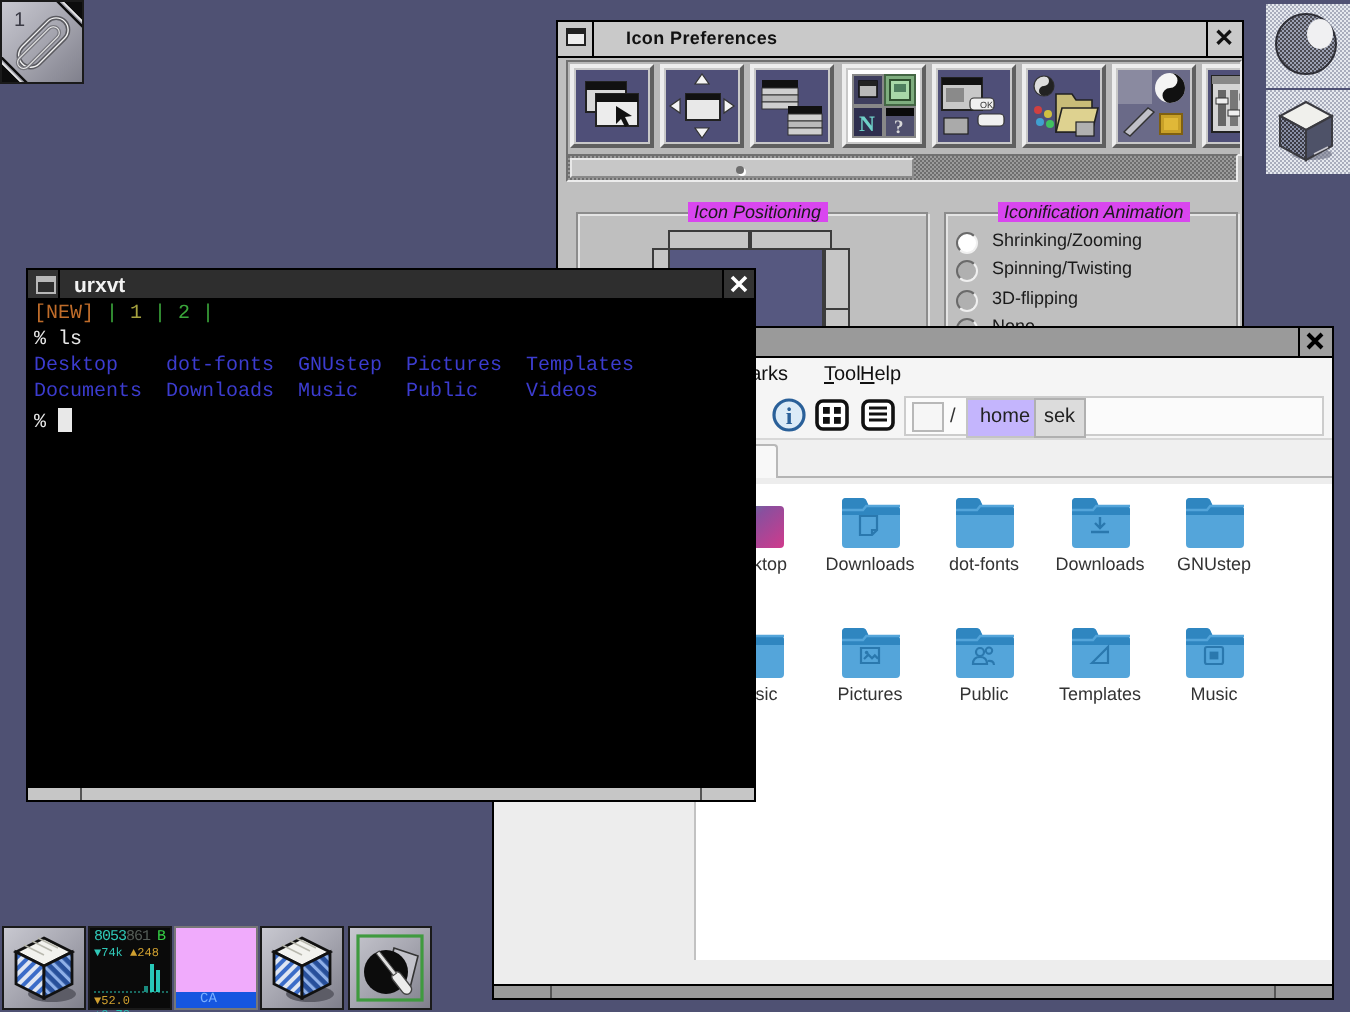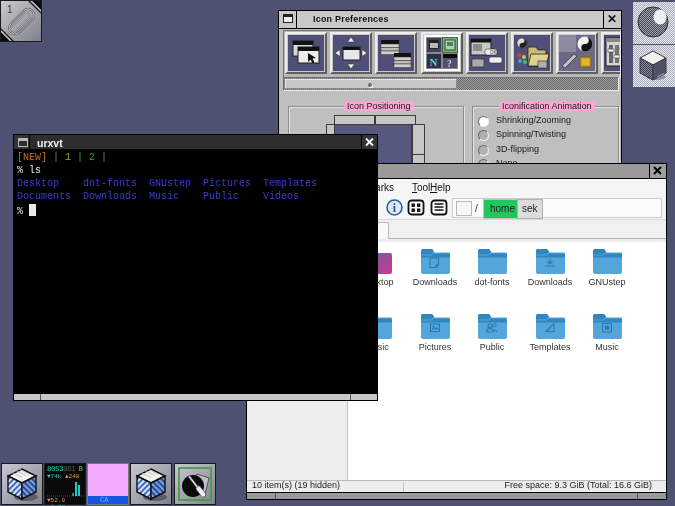--- a/index.html
+++ b/index.html
@@ -34,21 +34,21 @@
       border-top:1px solid #707070;border-left:1px solid #707070;
       border-bottom:1px solid #ececec;border-right:1px solid #ececec;box-sizing:border-box;
       background:conic-gradient(#9b9b9b 25%,#6e6e6e 0 50%,#9b9b9b 0 75%,#6e6e6e 0) 0 0/2px 2px;}
   #wp-thumb{position:absolute;left:1px;top:1px;width:172px;height:10px;background:#c7c7c7;
       border-top:1px solid #e8e8e8;border-left:1px solid #e8e8e8;
       border-bottom:1px solid #8a8a8a;border-right:1px solid #8a8a8a;box-sizing:border-box;}
   #wp-knob{position:absolute;left:82px;top:3px;width:4px;height:4px;border-radius:50%;
       background:#6e6e6e;box-shadow:1px 1px 0 #fff;}
   
   .gframe{position:absolute;border:1px solid #8c8c8c;box-shadow:inset 1px 1px 0 #e4e4e4, 1px 1px 0 #e4e4e4;}
-  .gtitle{position:absolute;top:-6px;background:#f9a8d4;padding:0 3px;font-size:9px;color:#1a1a1a;}
+  .gtitle{position:absolute;top:-6px;background:#d946ef;padding:0 3px;font-size:9px;color:#1a1a1a;font-style:italic;}
   
   .radio{position:absolute;width:11px;height:11px;border-radius:50%;background:#b0b0b0;
      border-top:1px solid #6a6a6a;border-left:1px solid #6a6a6a;
      border-bottom:1px solid #f0f0f0;border-right:1px solid #f0f0f0;box-sizing:border-box;}
   .radio.on{background:#fff;}
   .rlbl{position:absolute;font-size:9px;color:#1a1a1a;}
   
   .posbox{position:absolute;background:#c6c6c6;border:1px solid #3c3c3c;box-sizing:border-box;}
   
   #fm{left:246px;top:163px;width:421px;height:335px;background:#ededed;border:1px solid #000;box-sizing:border-box;}
@@ -260,21 +260,21 @@
     </svg>
 
     <svg class="abs" style="left:183px;top:2px;" width="18" height="17">
       <rect x="1.5" y="1.5" width="15" height="14" rx="3" fill="#fff" stroke="#111" stroke-width="1.8"></rect>
       <path d="M4.5 5h9M4.5 8h9M4.5 11h9" stroke="#111" stroke-width="1.6"></path>
     </svg>
 
     <div class="abs" style="left:205px;top:1px;width:210px;height:20px;background:#fbfbfb;border:1px solid #ccc;box-sizing:border-box;">
       <div class="abs" style="left:3px;top:2px;width:14px;height:13px;border:1px solid #b8b8b8;background:#f6f6f6;"></div>
       <span class="abs" style="left:22px;top:4px;font-size:10px;color:#333;">/</span>
-      <div class="abs" style="left:30px;top:0px;width:34px;height:18px;background:#22c55e;border:1px solid #c4c4c4;">
+      <div class="abs" style="left:30px;top:0px;width:34px;height:18px;background:#c4b5fd;border:1px solid #c4c4c4;">
         <span class="abs" style="left:6px;top:3px;font-size:10px;color:#222;">home</span>
       </div>
       <div class="abs" style="left:64px;top:0px;width:24px;height:18px;background:#dcdcdc;border:1px solid #b0b0b0;">
         <span class="abs" style="left:4px;top:3px;font-size:10px;color:#222;">sek</span>
       </div>
     </div>
   </div>
   <div id="fm-tabs">
       <div id="fm-tab"></div>
     </div>
@@ -370,25 +370,20 @@
     <div class="ficon" style="left:230px;top:71px;">
       <svg width="30" height="27" style="margin:0 auto;display:block;">
         <path d="M1 3 q0 -2 2 -2 h8 q1.6 0 2.2 1.4 l1.2 2.6 h13.6 q2 0 2 2 v17 q0 2 -2 2 h-25 q-2 0 -2 -2 z" fill="#54a5da"></path>
         <path d="M1 3 q0 -2 2 -2 h8 q1.6 0 2.2 1.4 l1.2 2.6 h13.6 q2 0 2 2 v2.5 h-29 z" fill="#2f86c0"></path>
         <path d="M1 7 h10.5 l1.6 -2 h16.9" fill="none" stroke="#54a5da" stroke-width="1.2"></path>
         <rect x="10.5" y="10.5" width="9" height="8.5" rx="1" fill="none" stroke="#2a78ae" stroke-width="1.1"></rect>
         <rect x="12.8" y="12.8" width="4.4" height="3.9" fill="#2a78ae"></rect>
       </svg>
       <div class="lbl">Music</div>
     </div>
-  </div>
-  <div id="fm-status">
-    <div class="abs" style="left:156px;top:1px;width:1px;height:10px;background:#c0c0c0;"></div>
-    <span class="abs" style="left:5px;top:-1px;">10 item(s) (19 hidden)</span>
-    <span class="abs" style="right:14px;top:-1px;">Free space: 9.3 GiB (Total: 16.6 GiB)</span>
   </div>
   <div id="fm-resize">
       <div class="notch" style="left:28px;"></div>
       <div class="notch" style="right:28px;"></div>
     </div>
 </div>
 
 <div class="abs" id="term">
   <div id="t-title">
     <div class="btnL">

